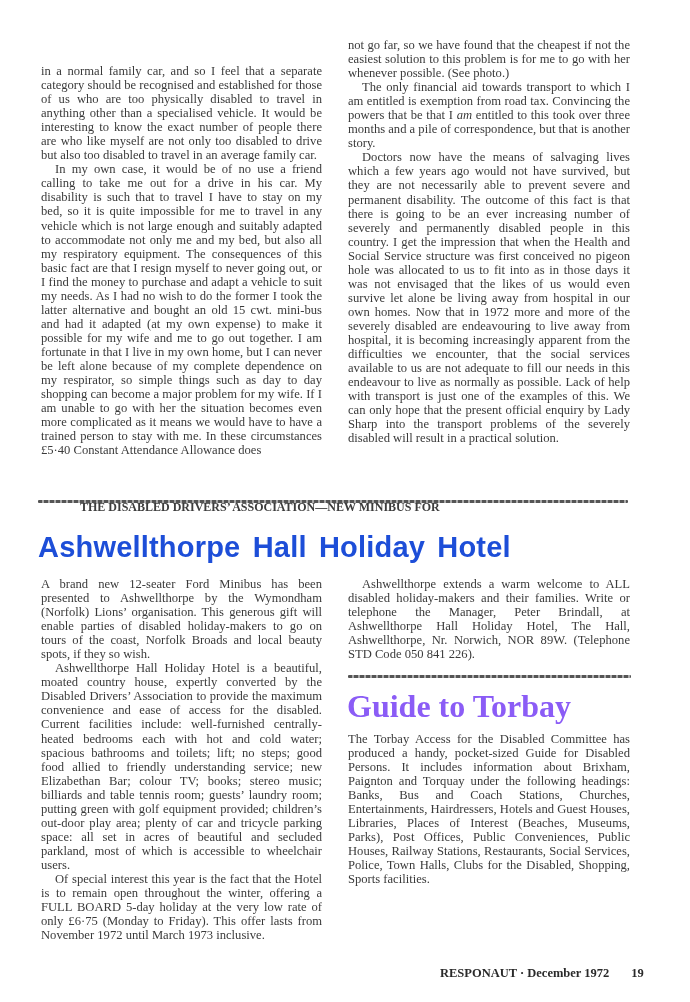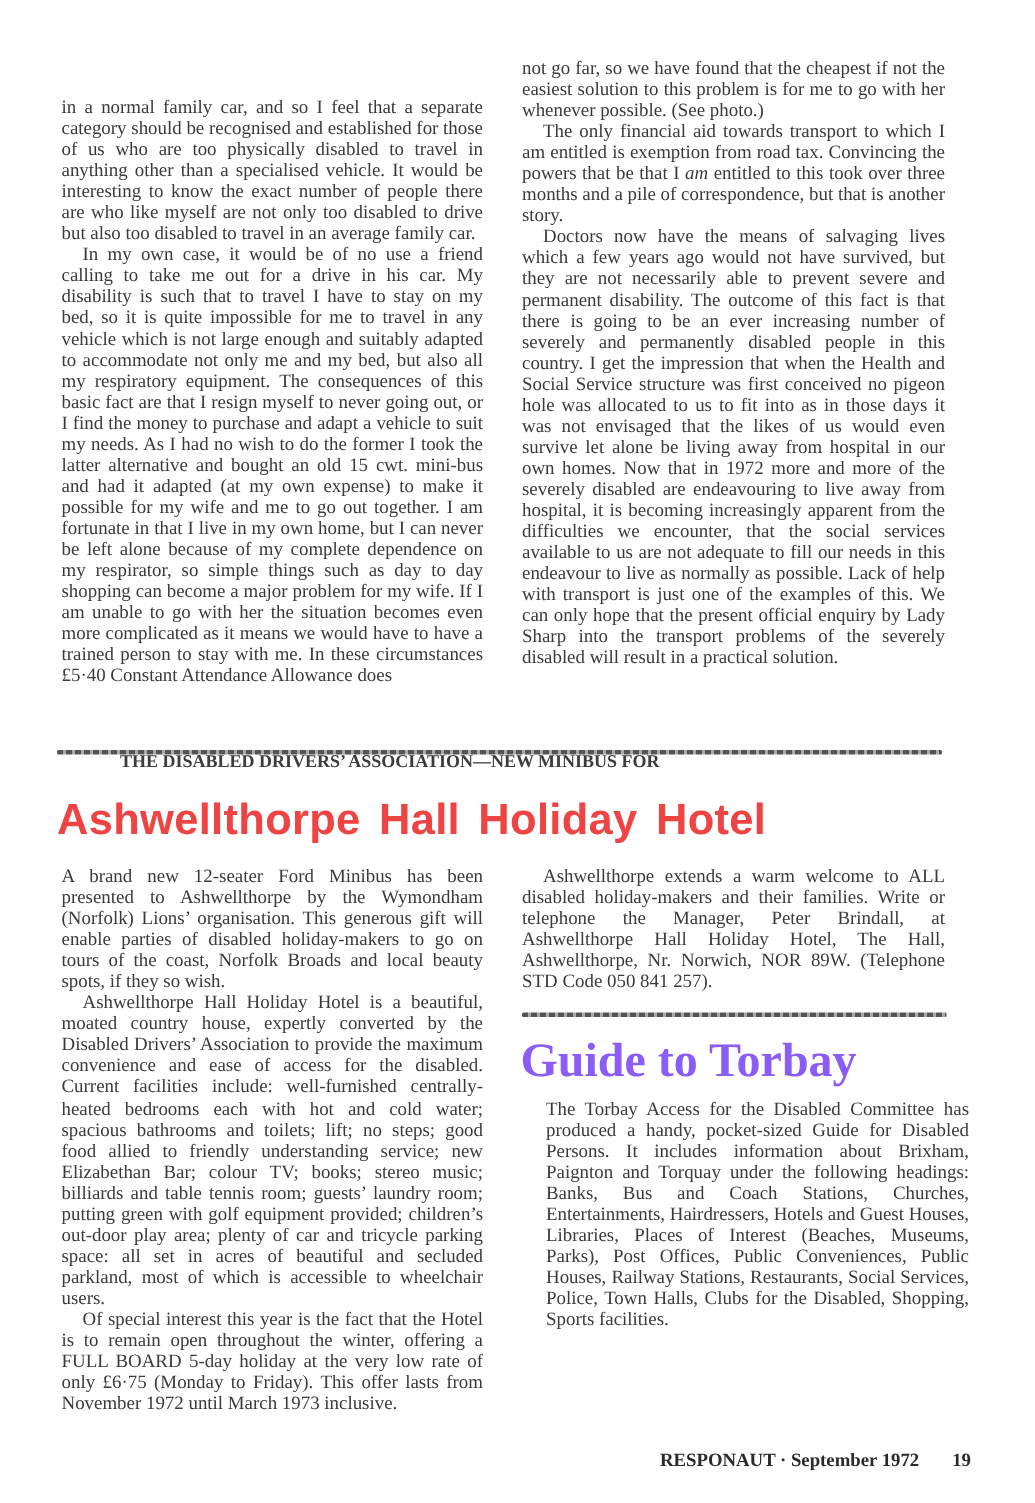--- a/index.html
+++ b/index.html
@@ -21,29 +21,29 @@
     border-radius: 1px;
   }
   .rule-main { left: 38px; top: 500px; width: 590px; }
   .rule-torbay { left: 348px; top: 675px; width: 283px; }
   .kicker {
     position: absolute; left: 40px; top: 500px; font-family: "Liberation Serif", serif; font-weight: bold;
     font-size: 12px; letter-spacing: 0px; color: #3c3c3c; white-space: nowrap; margin-left: 40px;
   }
   .headline {
     position: absolute; left: 38px; top: 531px; font-family: "Liberation Sans", sans-serif; font-weight: bold;
-    font-size: 29px; color: #ef4444; white-space: nowrap; letter-spacing: 0.2px; word-spacing: 4px;
+    font-size: 29px; color: #1d4ed8; white-space: nowrap; letter-spacing: 0.2px; word-spacing: 4px;
   }
   .col-left-bot { left: 41px; top: 577px; width: 281px; }
   .col-right-bot { left: 348px; top: 577px; width: 282px; }
   .torbay-title {
     position: absolute; left: 347px; top: 688px; font-family: "Liberation Serif", serif; font-weight: bold;
     font-size: 32px; color: #8b5cf6; white-space: nowrap;
   }
-  .col-torbay { left: 348px; top: 732px; width: 282px; margin-left: 16px; }
+  .col-torbay { left: 348px; top: 732px; width: 282px; }
   .footer {
     position: absolute; left: 440px; top: 966px; font-family: "Liberation Serif", serif; font-weight: bold;
     font-size: 12.5px; color: #2a2a2a; white-space: nowrap;
   }
   .footer .page { margin-left: 22px; }
   em { font-style: italic; }
 </style>
 </head>
 <body>
 
@@ -63,25 +63,25 @@
 <div class="kicker">THE DISABLED DRIVERS’ ASSOCIATION—NEW MINIBUS FOR</div>
 <div class="headline">Ashwellthorpe Hall Holiday Hotel</div>
 
 <div class="col col-left-bot">
   <p class="ind" style="text-indent:0">A brand new 12-seater Ford Minibus has been presented to Ashwellthorpe by the Wymondham (Norfolk) Lions’ organisation.  This generous gift will enable parties of disabled holiday-makers to go on tours of the coast, Norfolk Broads and local beauty spots, if they so wish.</p>
   <p class="ind">Ashwellthorpe Hall Holiday Hotel is a beautiful, moated country house, expertly converted by the Disabled Drivers’ Association to provide the maximum convenience and ease of access for the disabled. Current facilities include: well-furnished centrally-heated bedrooms each with hot and cold water; spacious bathrooms and toilets; lift; no steps; good food allied to friendly understanding service; new Elizabethan Bar; colour TV; books; stereo music; billiards and table tennis room; guests’ laundry room; putting green with golf equipment provided; children’s out-door play area; plenty of car and tricycle parking space: all set in acres of beautiful and secluded parkland, most of which is accessible to wheelchair users.</p>
   <p class="ind">Of special interest this year is the fact that the Hotel is to remain open throughout the winter, offering a FULL BOARD 5-day holiday at the very low rate of only £6·75 (Monday to Friday).  This offer lasts from November 1972 until March 1973 inclusive.</p>
 </div>
 
 <div class="col col-right-bot">
-  <p class="ind">Ashwellthorpe extends a warm welcome to ALL disabled holiday-makers and their families.  Write or telephone the Manager, Peter Brindall, at Ashwellthorpe Hall Holiday Hotel, The Hall, Ashwellthorpe, Nr. Norwich, NOR 89W.  (Telephone STD Code 050 841 257).</p>
+  <p class="ind">Ashwellthorpe extends a warm welcome to ALL disabled holiday-makers and their families.  Write or telephone the Manager, Peter Brindall, at Ashwellthorpe Hall Holiday Hotel, The Hall, Ashwellthorpe, Nr. Norwich, NOR 89W.  (Telephone STD Code 050 841 226).</p>
 </div>
 
 <div class="rule rule-torbay"></div>
 <div class="torbay-title">Guide to Torbay</div>
 
 <div class="col col-torbay">
   <p>The Torbay Access for the Disabled Committee has produced a handy, pocket-sized Guide for Disabled Persons.  It includes information about Brixham, Paignton and Torquay under the following headings: Banks, Bus and Coach Stations, Churches, Entertainments, Hairdressers, Hotels and Guest Houses, Libraries, Places of Interest (Beaches, Museums, Parks), Post Offices, Public Conveniences, Public Houses, Railway Stations, Restaurants, Social Services, Police, Town Halls, Clubs for the Disabled, Shopping, Sports facilities.</p>
 </div>
 
 <div class="footer">
-  <span>RESPONAUT · September 1972</span><span class="page">19</span>
+  <span>RESPONAUT · December 1972</span><span class="page">19</span>
 </div>
 
 </body></html>

